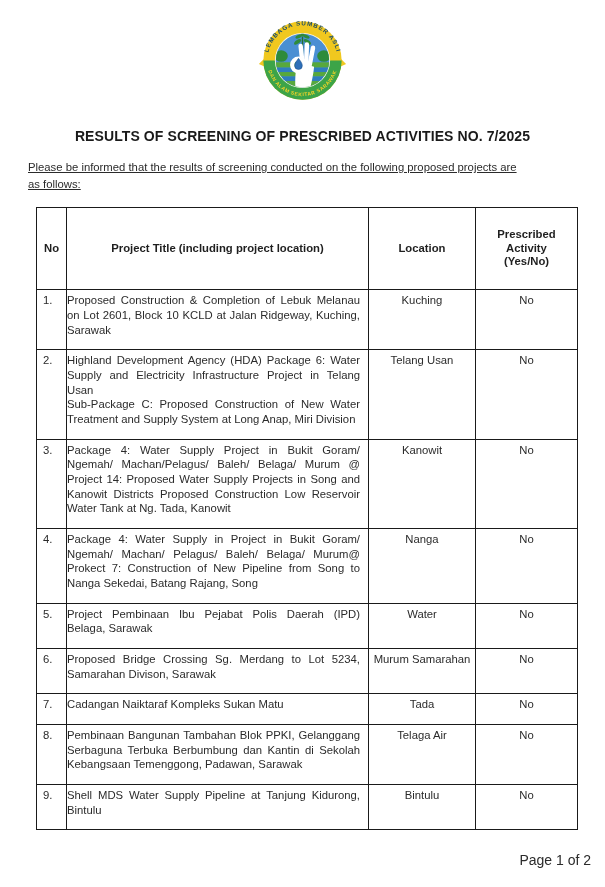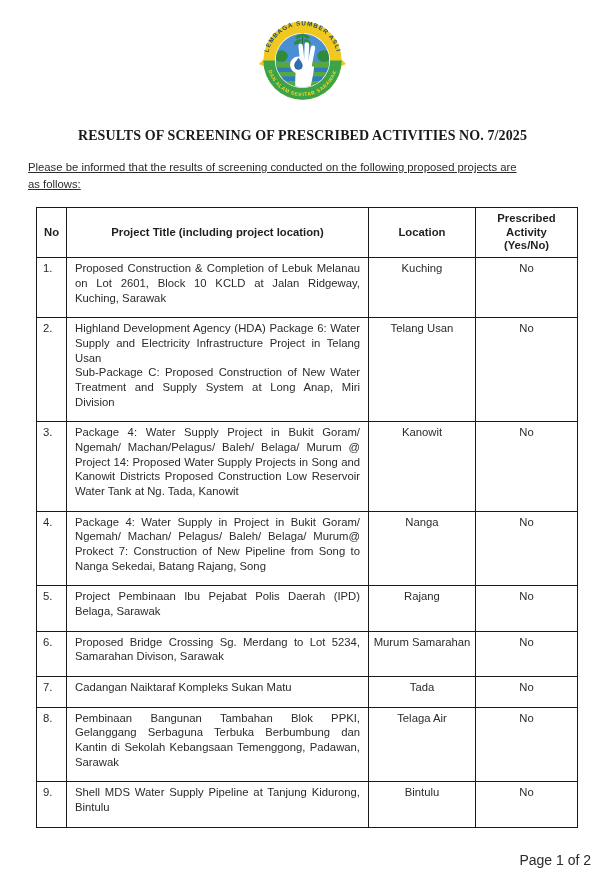--- a/index.html
+++ b/index.html
@@ -17,21 +17,20 @@
     text-align: center;
     padding-top: 16px;
   }
   .doc-title {
     margin-top: 19px;
     text-align: center;
     font-size: 14px;
     font-weight: bold;
     color: #1a1a1a;
     letter-spacing: 0.1px;
-    font-family: Liberation Serif, serif;
   }
   .intro {
     margin: 15px 26px 0 28px;
     font-size: 11.3px;
     line-height: 1.5;
     white-space: pre-line;
     color: #2b2b2b;
     text-decoration: underline;
   }
   table.screening {
@@ -43,28 +42,28 @@
     color: #2b2b2b;
   }
   table.screening th, table.screening td {
     border: 1px solid #1a1a1a;
     vertical-align: top;
   }
   table.screening th {
     font-weight: bold;
     text-align: center;
     vertical-align: middle;
-    padding: 4px 2px;
+    padding: 20px 2px;
     line-height: 1.22;
     white-space: pre-line;
     color: #1f1f1f;
   }
   td.c-no  { padding: 3px 3px 12px 6px; line-height: 1.3; }
   td.c-title {
-    padding: 3px 8px 12px 8px;
+    padding: 3px 8px 12px 0;
     text-align: justify;
     white-space: pre-wrap;
     line-height: 1.3;
   }
   td.c-loc, td.c-pa {
     text-align: center;
     padding: 3px 4px 12px 4px;
     line-height: 1.3;
   }
   .page-footer {
@@ -181,21 +180,21 @@
       </tr>
       <tr>
         <td class="c-no">4.</td>
         <td class="c-title">Package 4: Water Supply in Project in Bukit Goram/ Ngemah/ Machan/ Pelagus/ Baleh/ Belaga/ Murum@ Prokect 7: Construction of New Pipeline from Song to Nanga Sekedai, Batang Rajang, Song</td>
         <td class="c-loc">Nanga</td>
         <td class="c-pa">No</td>
       </tr>
       <tr>
         <td class="c-no">5.</td>
         <td class="c-title">Project Pembinaan Ibu Pejabat Polis Daerah (IPD) Belaga, Sarawak</td>
-        <td class="c-loc">Rajang</td>
+        <td class="c-loc">Water</td>
         <td class="c-pa">No</td>
       </tr>
       <tr>
         <td class="c-no">6.</td>
         <td class="c-title">Proposed Bridge Crossing Sg. Merdang to Lot 5234, Samarahan Divison, Sarawak</td>
         <td class="c-loc">Murum Samarahan</td>
         <td class="c-pa">No</td>
       </tr>
       <tr>
         <td class="c-no">7.</td>

